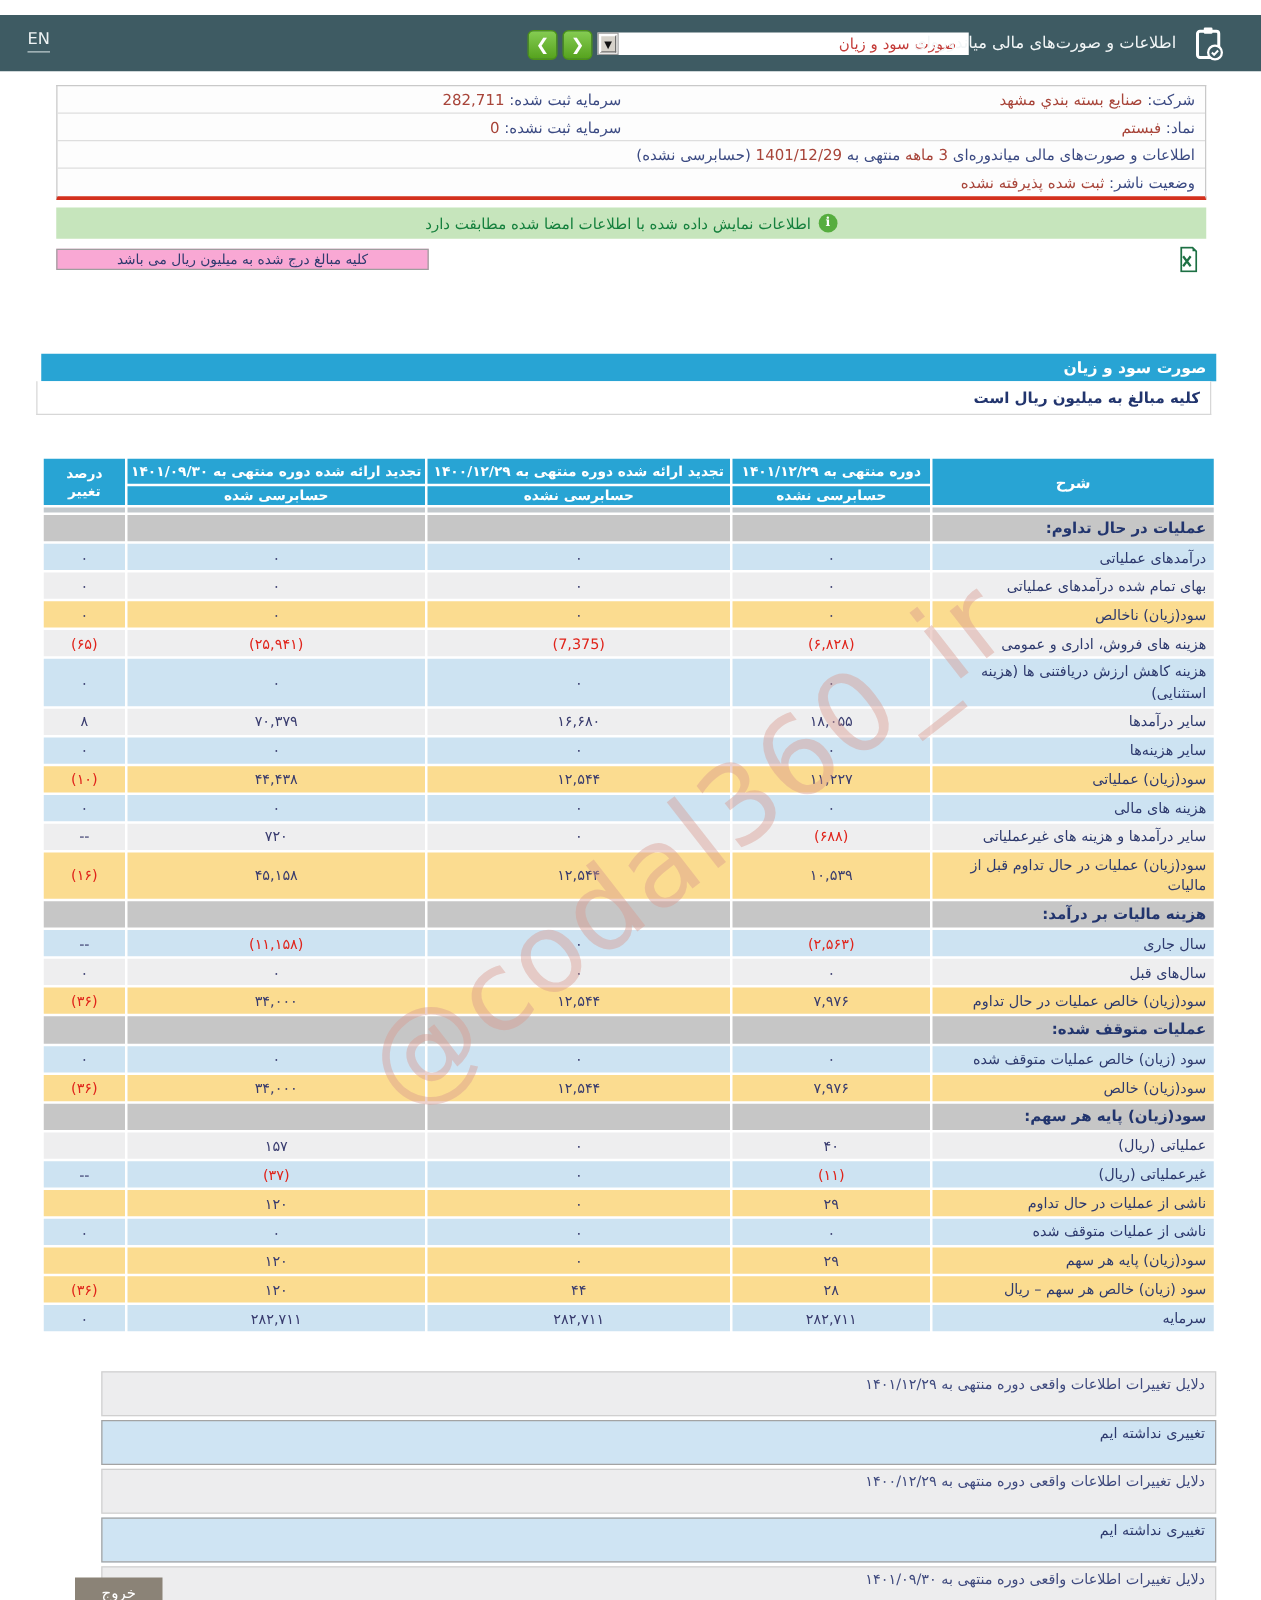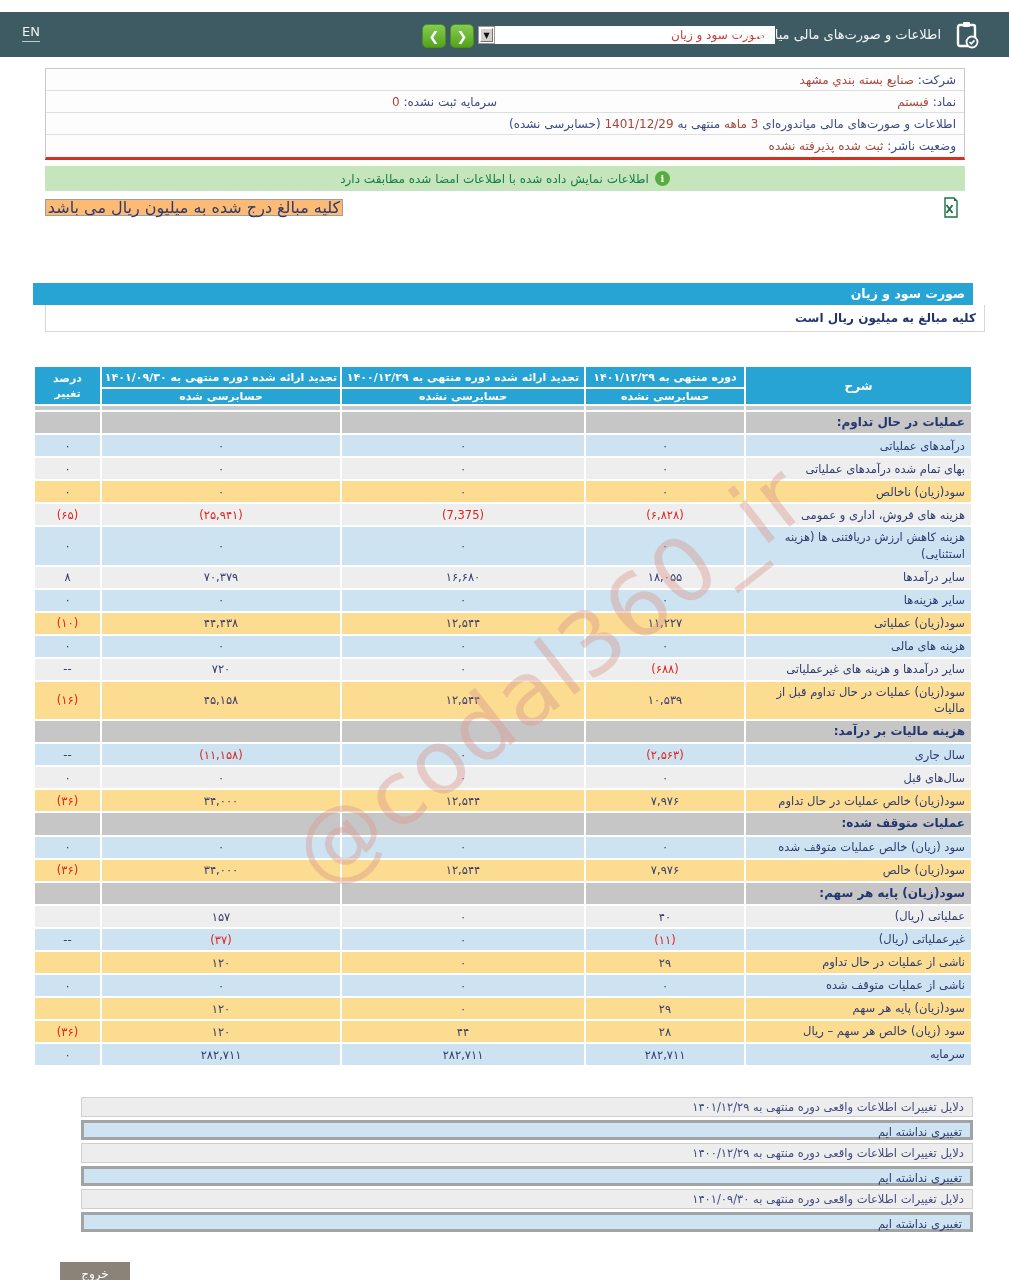--- a/index.html
+++ b/index.html
@@ -38,29 +38,29 @@
 
   
   .green-bar { position:absolute; left:45px; top:166px; width:920px; height:25px; background:#c6e5bc;
                display:flex; align-items:center; justify-content:center; direction:rtl; gap:6px; }
   .green-bar .txt { font-size:12px; color:#15803d; }
   .i-icon { width:15px; height:15px; border-radius:50%; background:#56ad3f; color:#fff;
             font-size:10px; font-weight:bold; text-align:center; line-height:15px;
             font-family:"DejaVu Serif", serif; }
 
   .amounts-box { position:absolute; left:45px; top:199px; width:298px; height:17px;
-                 border:1px solid #9e9e9e; background:#fdba74; text-align:center;
-                 font-size:16px; line-height:15px; color:#2e3a6e; direction:rtl; }
+                 border:1px solid #9e9e9e; background:#f9a8d4; text-align:center;
+                 font-size:11px; line-height:15px; color:#2e3a6e; direction:rtl; }
   .excel-icon { position:absolute; right:51px; top:197px; width:17px; height:21px; cursor:pointer; }
 
   
   .sec-title { position:absolute; left:33px; top:283px; width:940px; height:22px; background:#28a4d4;
                color:#fff; font-weight:bold; font-size:12.5px; line-height:22px;
                direction:rtl; text-align:right; padding:0 8px; }
-  .amounts-note { position:absolute; left:45px; top:305px; width:940px; height:27px; background:#fff;
+  .amounts-note { position:absolute; left:29px; top:305px; width:940px; height:27px; background:#fff;
                   border:1px solid #d7d7d7; border-top:none; color:#22356e; font-weight:bold;
                   font-size:12px; line-height:26px; direction:rtl; text-align:right; padding:0 8px; }
 
   
   .stmt-wrap { position:absolute; left:33px; top:365px; width:940px; }
   table.stmt { width:940px; border-collapse:separate; border-spacing:2px; direction:rtl;
                background:#fff; table-layout:fixed; }
   table.stmt th { background:#28a4d4; color:#fff; font-weight:bold; padding:1px 2px; }
   th.h-desc { font-size:12px; }
   th.h-period { font-size:11px; white-space:nowrap; overflow:hidden; height:20px; }
@@ -71,24 +71,24 @@
   td.num.red { color:#e0241b; }
   tr.blue td   { background:#cde3f2; height:21px; }
   tr.white td  { background:#eeeeef; height:21px; }
   tr.yellow td { background:#fbdc90; height:21px; }
   tr.sec td { background:#c6c6c6; height:21px; }
   tr.sec td.lbl { font-weight:bold; color:#22356e; font-size:12px; }
   tr.sp td { background:#c3c9cd; height:4px; padding:0; }
 
   
   .footnotes { position:absolute; left:33px; top:1097px; width:940px; direction:rtl; }
-  .fn-row { height:20px; line-height:19px; margin-bottom:3px; font-size:11.5px;
+  .fn-row { height:36px; line-height:19px; margin-bottom:3px; font-size:11.5px;
             text-align:right; padding:0 8px;margin-left:48px; }
   .fn-row.g { background:#ededee; border:1px solid #d0d0d0; color:#3f4a7e; }
-  .fn-row.b { background:#cfe4f3; border:3px solid #a3a3a3; color:#2e3a6e; }
+  .fn-row.b { background:#cfe4f3; border:1px solid #a3a3a3; color:#2e3a6e; }
 
   
   .exit-btn { position:absolute; left:60px; top:1262px; width:70px; height:28px; background:#8b8377;
               color:#fff; font-size:12px; text-align:center; line-height:24px; cursor:pointer; }
 
   
   .watermark { position:absolute; left:305px; top:815px; font-size:88px; color:#d9998e; opacity:.42;
                transform:rotate(-38deg); transform-origin:0 50%; white-space:nowrap;
                letter-spacing:2px; pointer-events:none; z-index:4; }
 </style>
@@ -112,20 +112,24 @@
       <circle cx="19" cy="22" r="5.5" fill="#3e5b63" stroke="#fff" stroke-width="1.8"></circle>
       <path d="M16.5 22 l1.8 1.8 l3.2 -3.4" fill="none" stroke="#fff" stroke-width="1.6"></path>
     </svg>
   </div>
 
   <div class="info-table">
     <div class="info-row">
       <div class="info-cell">
         <span class="ilabel">شرکت:</span>
         <span class="ivalue">صنایع بسته بندي مشهد</span>
+      </div>
+      <div class="info-cell">
+        <span class="ilabel">سرمایه ثبت شده:</span>
+        <span class="ivalue">282,711</span>
       </div>
     </div>
     <div class="info-row">
       <div class="info-cell">
         <span class="ilabel">نماد:</span>
         <span class="ivalue">فبستم</span>
       </div>
       <div class="info-cell">
         <span class="ilabel">سرمایه ثبت نشده:</span>
         <span class="ivalue">0</span>

